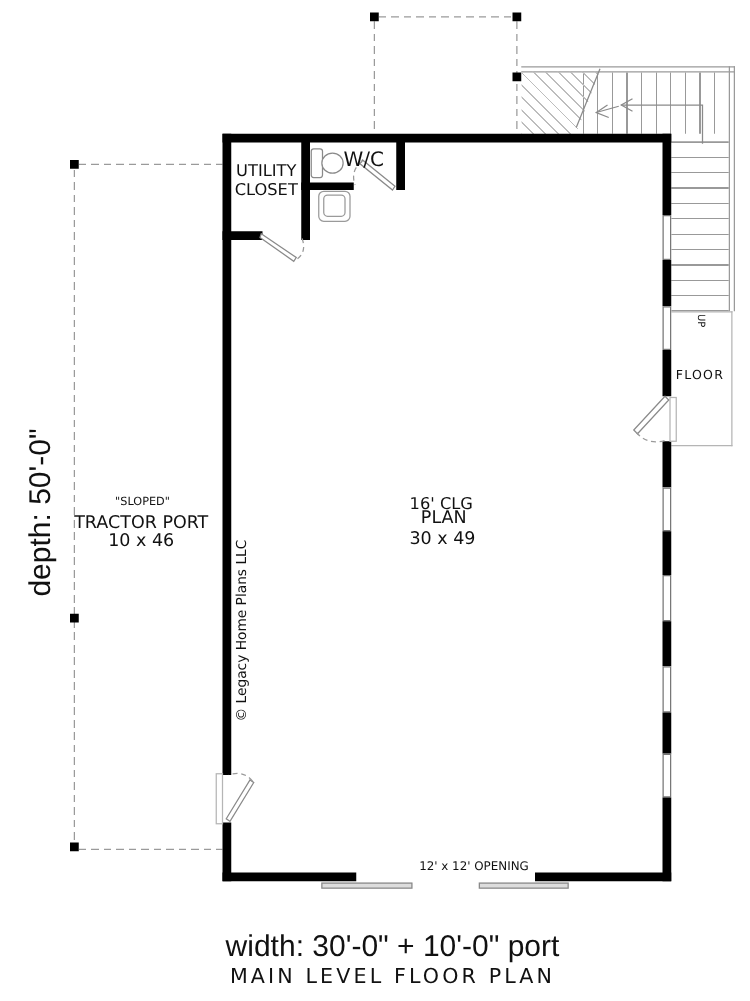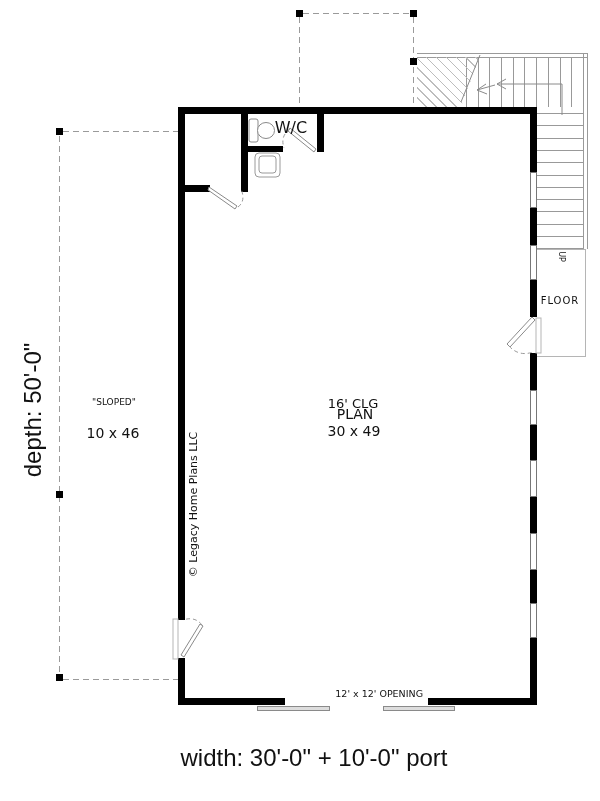--- a/index.html
+++ b/index.html
@@ -115,36 +115,42 @@
       <path d="M 509 346 Q 519 357 533 352" fill="none" stroke="#9a9a9a" stroke-dasharray="4 3"></path>
     </g>
 
     <g>
       <rect x="173" y="619" width="5" height="40" fill="#fff" stroke="#b5b5b5"></rect>
       <polygon points="181,655 200,624 203,626 184,657" fill="#fff" stroke="#8a8a8a" stroke-width="1"></polygon>
       <path d="M 202 625 Q 195 616 183 620" fill="none" stroke="#9a9a9a" stroke-dasharray="4 3"></path>
     </g>
   </svg>
 
+  <div class="lbl hand" style="left:178px;top:130px;width:70px;font-size:13px;line-height:15px;">
+    <div>UTILITY</div>
+    <div>CLOSET</div>
+  </div>
 
   <div class="lbl hand" style="left:271px;top:118px;width:40px;font-size:16px;">W/C</div>
 
   <div class="lbl hand" style="left:313px;top:396px;width:80px;font-size:13px;">16' CLG</div>
   <div class="lbl hand" style="left:315px;top:406px;width:80px;font-size:14px;">PLAN</div>
   <div class="lbl hand" style="left:314px;top:423px;width:80px;font-size:14px;">30 x 49</div>
 
   <div class="lbl hand" style="left:74px;top:397px;width:80px;font-size:9px;">"SLOPED"</div>
+  <div class="lbl hand" style="left:48px;top:410px;width:130px;font-size:14px;">TRACTOR PORT</div>
   <div class="lbl hand" style="left:73px;top:425px;width:80px;font-size:14px;">10 x 46</div>
 
   <div class="lbl hand" style="left:535px;top:295px;width:50px;font-size:10px;letter-spacing:1px;">FLOOR</div>
 
   <div class="lbl hand" style="left:551px;top:252px;width:20px;font-size:8px;transform:rotate(90deg);">UP</div>
 
   <div class="lbl hand" style="left:283px;top:688px;width:140px;font-size:9.5px;text-align:right;">12' x 12' OPENING</div>
 
   <div class="lbl dim" style="left:-42px;top:396px;width:150px;font-size:24px;transform:rotate(-90deg);">depth: 50'-0"</div>
 
   <div class="lbl hand" style="left:108px;top:498px;width:170px;font-size:11px;transform:rotate(-90deg);">© Legacy Home Plans LLC</div>
 
   <div class="lbl dim" style="left:114px;top:744px;width:400px;font-size:24px;">width: 30'-0" + 10'-0" port</div>
 
+  <div class="lbl hand" style="left:114px;top:771px;width:400px;font-size:16.5px;letter-spacing:2.5px;">MAIN LEVEL FLOOR PLAN</div>
 
 </div>
 
 </body></html>

